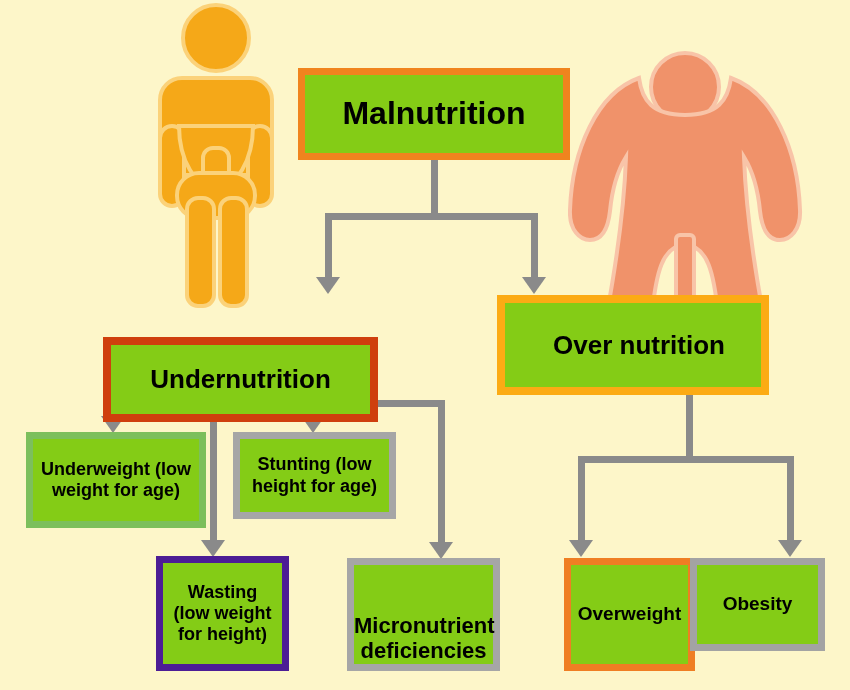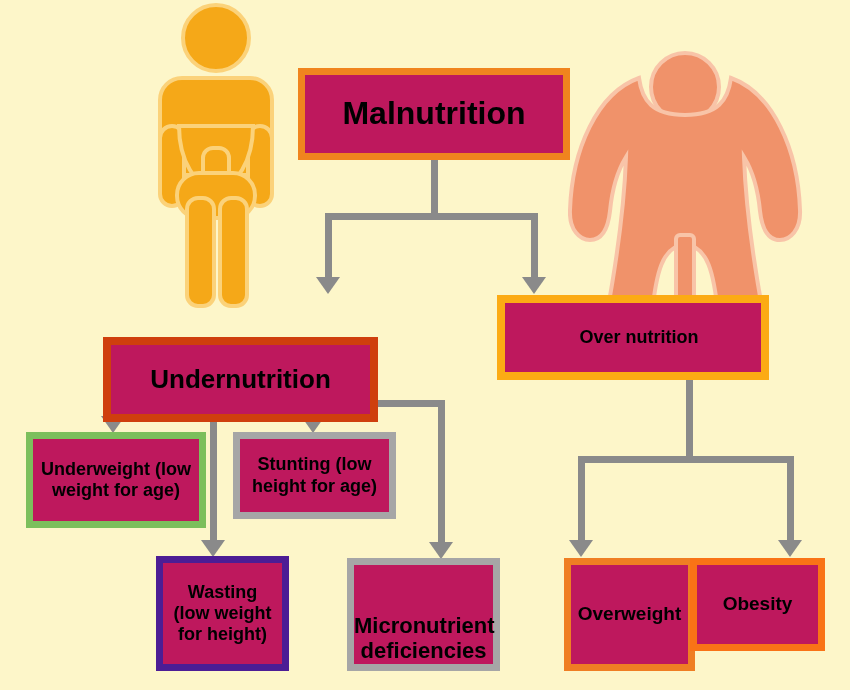--- a/index.html
+++ b/index.html
@@ -37,21 +37,21 @@
     width: 0;
     height: 0;
     border-left: 12px solid transparent;
     border-right: 12px solid transparent;
     border-top: 17px solid #8a8a8a;
   }
 
   
   .node {
     position: absolute;
-    background: #be185d;
+    background: #84cc16;
     display: flex;
     align-items: center;
     justify-content: center;
     text-align: center;
     color: #000;
     font-weight: bold;
     box-sizing: border-box;
     line-height: 1.17;
   }
   .node span { display: block; width: 100%; padding: 0 6px; }
@@ -61,23 +61,23 @@
     border: 7px solid #f0841e;
     font-size: 32px;
   }
   #node-undernutrition {
     left: 103px; top: 295px; width: 275px; height: 85px;
     border: 8px solid #cf3f0d;
     font-size: 26px;
     margin-top: 42px;
   }
   #node-overnutrition {
-    left: 497px; top: 295px; width: 272px; height: 85px;
+    left: 497px; top: 295px; width: 272px; height: 100px;
     border: 8px solid #fcab14;
-    font-size: 18px;
+    font-size: 26px;
     padding-left: 12px;
   }
   #node-underweight {
     left: 26px; top: 432px; width: 180px; height: 96px;
     border: 7px solid #7cbf5c;
     font-size: 18px;
   }
   #node-stunting {
     left: 233px; top: 432px; width: 163px; height: 87px;
     border: 7px solid #a6a6a6;
@@ -95,21 +95,21 @@
     align-items: flex-end;
   }
   #node-overweight {
     left: 551px; top: 558px; width: 131px; height: 113px;
     border: 7px solid #ef7e23;
     font-size: 19px;
     margin-left: 13px;
   }
   #node-obesity {
     left: 690px; top: 558px; width: 135px; height: 93px;
-    border: 7px solid #f97316;
+    border: 7px solid #a3a3a3;
     font-size: 19px;
   }
 </style>
 </head>
 <body>
 
 <div id="canvas">
 
   <div class="figure" id="thin-figure">
     <svg viewBox="0 0 150 310" width="150" height="310">

